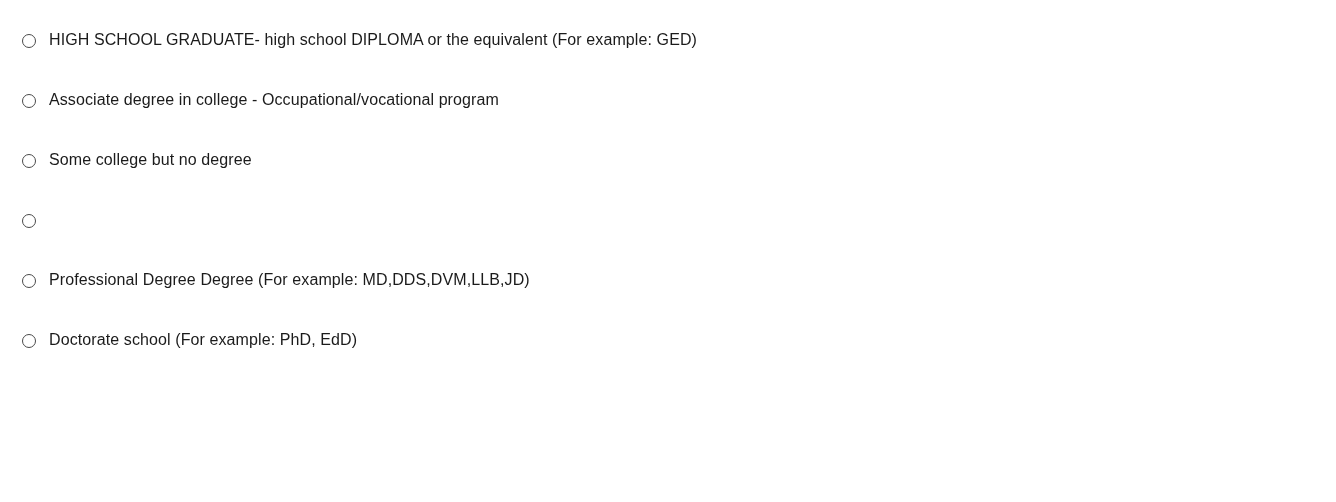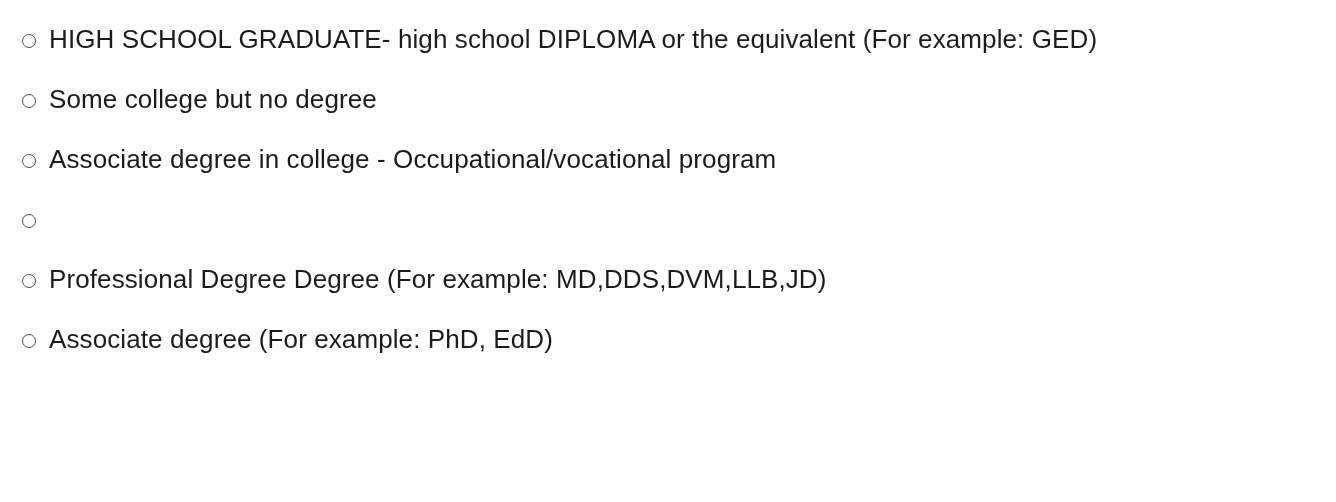--- a/index.html
+++ b/index.html
@@ -31,56 +31,56 @@
     min-width: 14px;
     border: 1.4px solid #4a4a4a;
     border-radius: 50%;
     background: #ffffff;
     box-sizing: border-box;
     margin-right: 13px;
     position: relative;
     top: 1px;
   }
   .option-label {
-    font-size: 26px;
+    font-size: 16px;
     line-height: 1.2;
     color: #1b1b1b;
     letter-spacing: 0.1px;
     white-space: nowrap;
   }
 </style>
 </head>
 <body>
 
 <div class="survey-options">
 
   <div class="option-row">
     <span class="radio"></span>
     <span class="option-label">HIGH SCHOOL GRADUATE- high school DIPLOMA or the equivalent (For example: GED)</span>
   </div>
 
   <div class="option-row">
     <span class="radio"></span>
-    <span class="option-label">Some college but no degree</span>
+    <span class="option-label">Associate degree in college - Occupational/vocational program</span>
   </div>
 
   <div class="option-row">
     <span class="radio"></span>
-    <span class="option-label">Associate degree in college - Occupational/vocational program</span>
+    <span class="option-label">Some college but no degree</span>
   </div>
 
   <div class="option-row">
     <span class="radio"></span>
   </div>
 
 
 
   <div class="option-row">
     <span class="radio"></span>
     <span class="option-label">Professional Degree Degree (For example: MD,DDS,DVM,LLB,JD)</span>
   </div>
 
   <div class="option-row">
     <span class="radio"></span>
-    <span class="option-label">Associate degree (For example: PhD, EdD)</span>
+    <span class="option-label">Doctorate school (For example: PhD, EdD)</span>
   </div>
 
 </div>
 
 </body></html>

